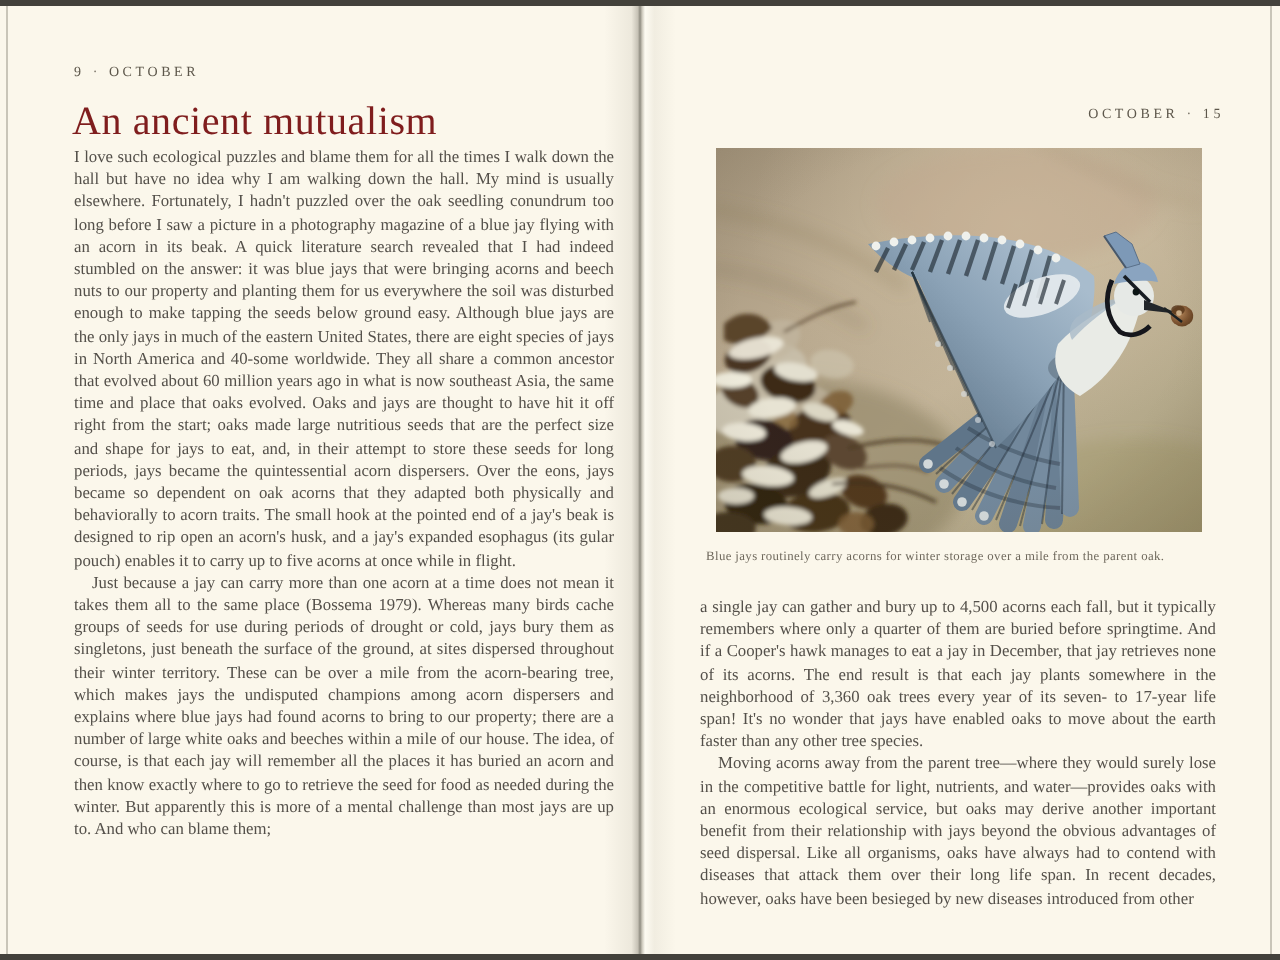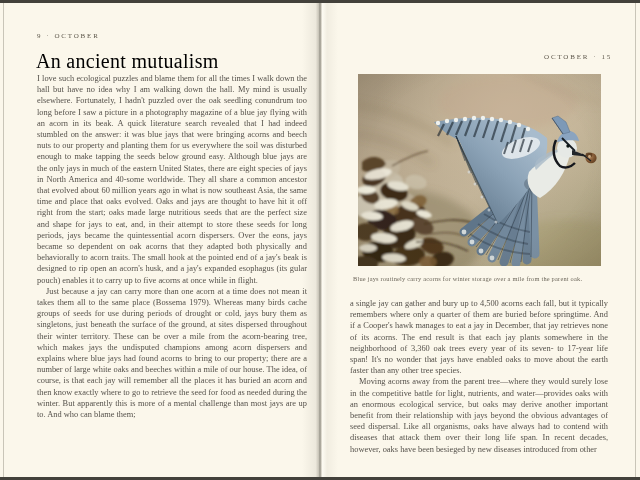--- a/index.html
+++ b/index.html
@@ -14,21 +14,21 @@
     background:linear-gradient(to right,
       rgba(110,104,90,0) 0%, rgba(110,104,90,.10) 38%, rgba(100,95,82,.35) 47%,
       #8e8b80 50%, rgba(100,95,82,.30) 53%, rgba(255,255,250,.45) 57%,
       rgba(110,104,90,.07) 70%, rgba(110,104,90,0) 100%);}
   .page{position:absolute;top:3px;bottom:3px;width:320px;}
   .page.left{left:0;} .page.right{left:320px;margin-top:21px;}
   .rh{position:absolute;top:29px;font-size:7px;letter-spacing:1.8px;color:#5d574b;}
   .page.left .rh{left:37px;} .page.right .rh{right:28px;}
   .rh .sep{margin:0 4px;color:#7a7468;}
   .chapter-title{position:absolute;left:36px;top:46px;margin:0;font-weight:400;
-    font-size:20px;line-height:24px;color:#000000;letter-spacing:.3px;}
+    font-size:20px;line-height:24px;color:#7f1d1d;letter-spacing:.3px;}
   .bodytext{position:absolute;font-size:8.4px;line-height:11.2px;color:#54504a;
     text-align:justify;}
   .bodytext p{margin:0;}
   .bodytext p.indent{text-indent:9px;}
   .page.left .bodytext{left:37px;top:70px;width:270px;}
   .page.right .bodytext{left:30px;top:274px;width:258px;}
   figure.photo{position:absolute;left:38px;top:50px;width:243px;height:192px;margin:0;}
   figure.photo svg{display:block;width:243px;height:192px;}
   .caption{position:absolute;left:33px;top:251px;font-size:6.4px;letter-spacing:.2px;
     color:#6f695d;white-space:nowrap;}

